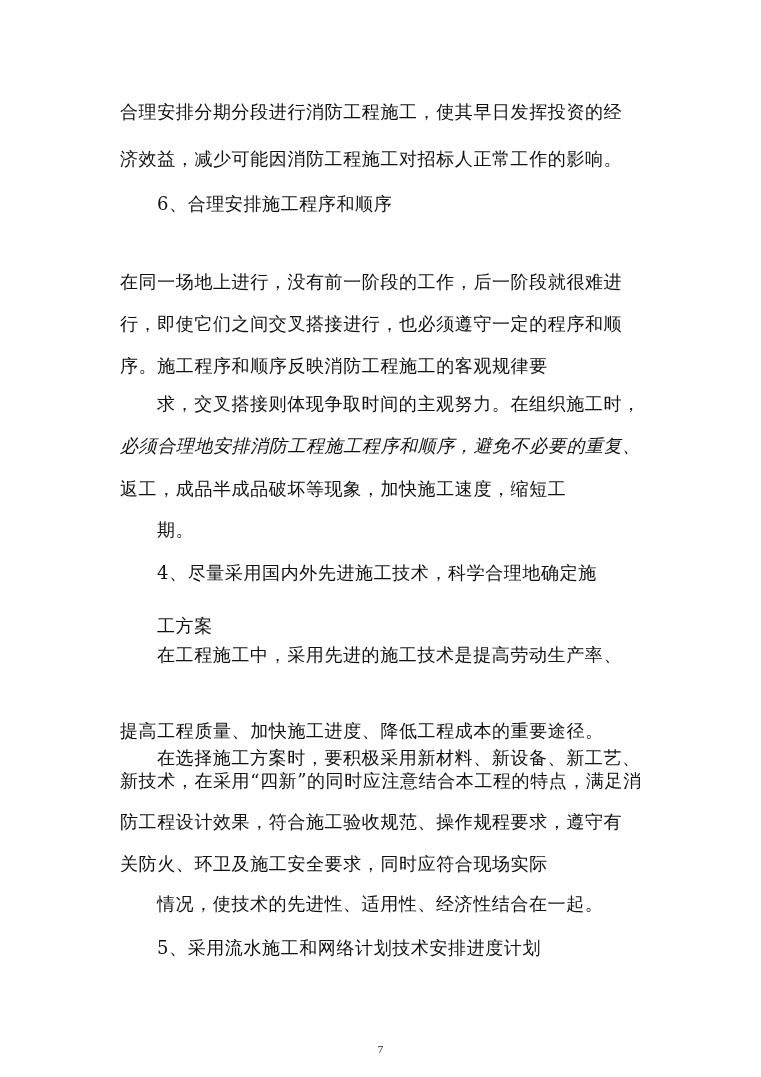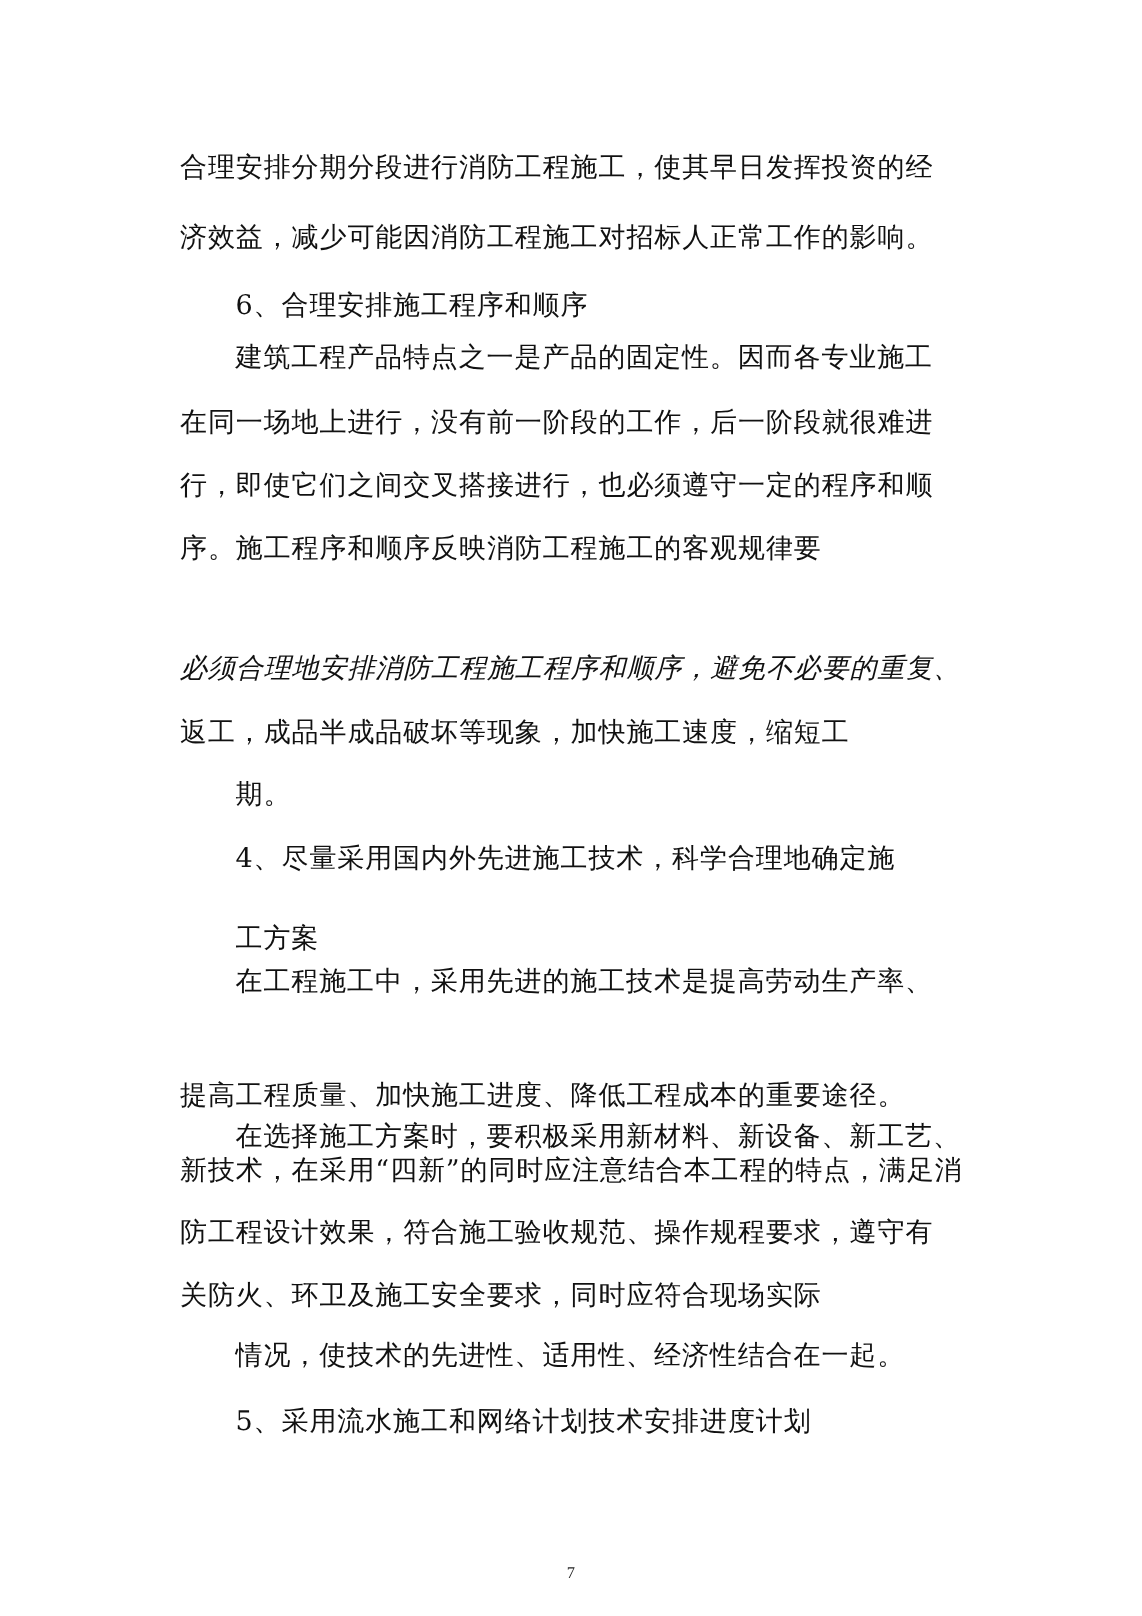--- a/index.html
+++ b/index.html
@@ -45,24 +45,24 @@
     color: #222;
   }
 </style>
 </head>
 <body>
 
 <div class="page">
   <div class="line" style="top:96px;">合理安排分期分段进行消防工程施工，使其早日发挥投资的经</div>
   <div class="line" style="top:143px;">济效益，减少可能因消防工程施工对招标人正常工作的影响。</div>
   <div class="line indent" style="top:188px;">6、合理安排施工程序和顺序</div>
-  <div class="line indent" style="top:223px;">建筑工程产品特点之一是产品的固定性。因而各专业施工</div>
   <div class="line" style="top:266px;text-align:right;">在同一场地上进行，没有前一阶段的工作，后一阶段就很难进</div>
   <div class="line" style="top:308px;">行，即使它们之间交叉搭接进行，也必须遵守一定的程序和顺</div>
   <div class="line" style="top:350px;">序。施工程序和顺序反映消防工程施工的客观规律要</div>
+  <div class="line indent" style="top:388px;">求，交叉搭接则体现争取时间的主观努力。在组织施工时，</div>
   <div class="line" style="top:430px;font-style:italic;">必须合理地安排消防工程施工程序和顺序，避免不必要的重复、</div>
   <div class="line" style="top:473px;">返工，成品半成品破坏等现象，加快施工速度，缩短工</div>
   <div class="line indent" style="top:514px;">期。</div>
   <div class="line indent" style="top:557px;">4、尽量采用国内外先进施工技术，科学合理地确定施</div>
   <div class="line indent" style="top:598px;margin-top:12px;">工方案</div>
   <div class="line indent" style="top:639px;">在工程施工中，采用先进的施工技术是提高劳动生产率、</div>
   <div class="line" style="top:682px;margin-top:33px;">提高工程质量、加快施工进度、降低工程成本的重要途径。</div>
   <div class="line indent" style="top:722px;margin-top:20px;">在选择施工方案时，要积极采用新材料、新设备、新工艺、</div>
   <div class="line" style="top:765px;">新技术，在采用“四新”的同时应注意结合本工程的特点，满足消</div>
   <div class="line" style="top:806px;">防工程设计效果，符合施工验收规范、操作规程要求，遵守有</div>

